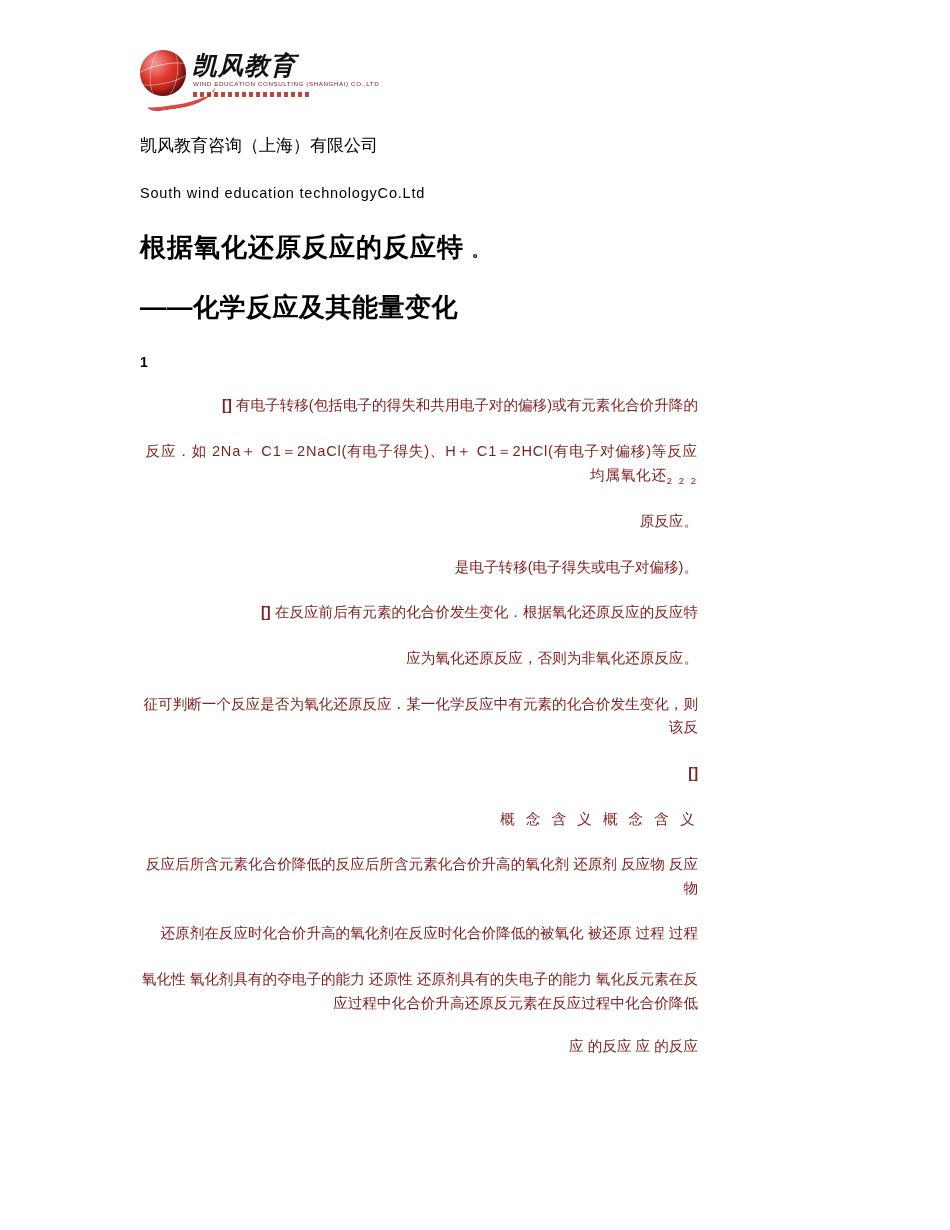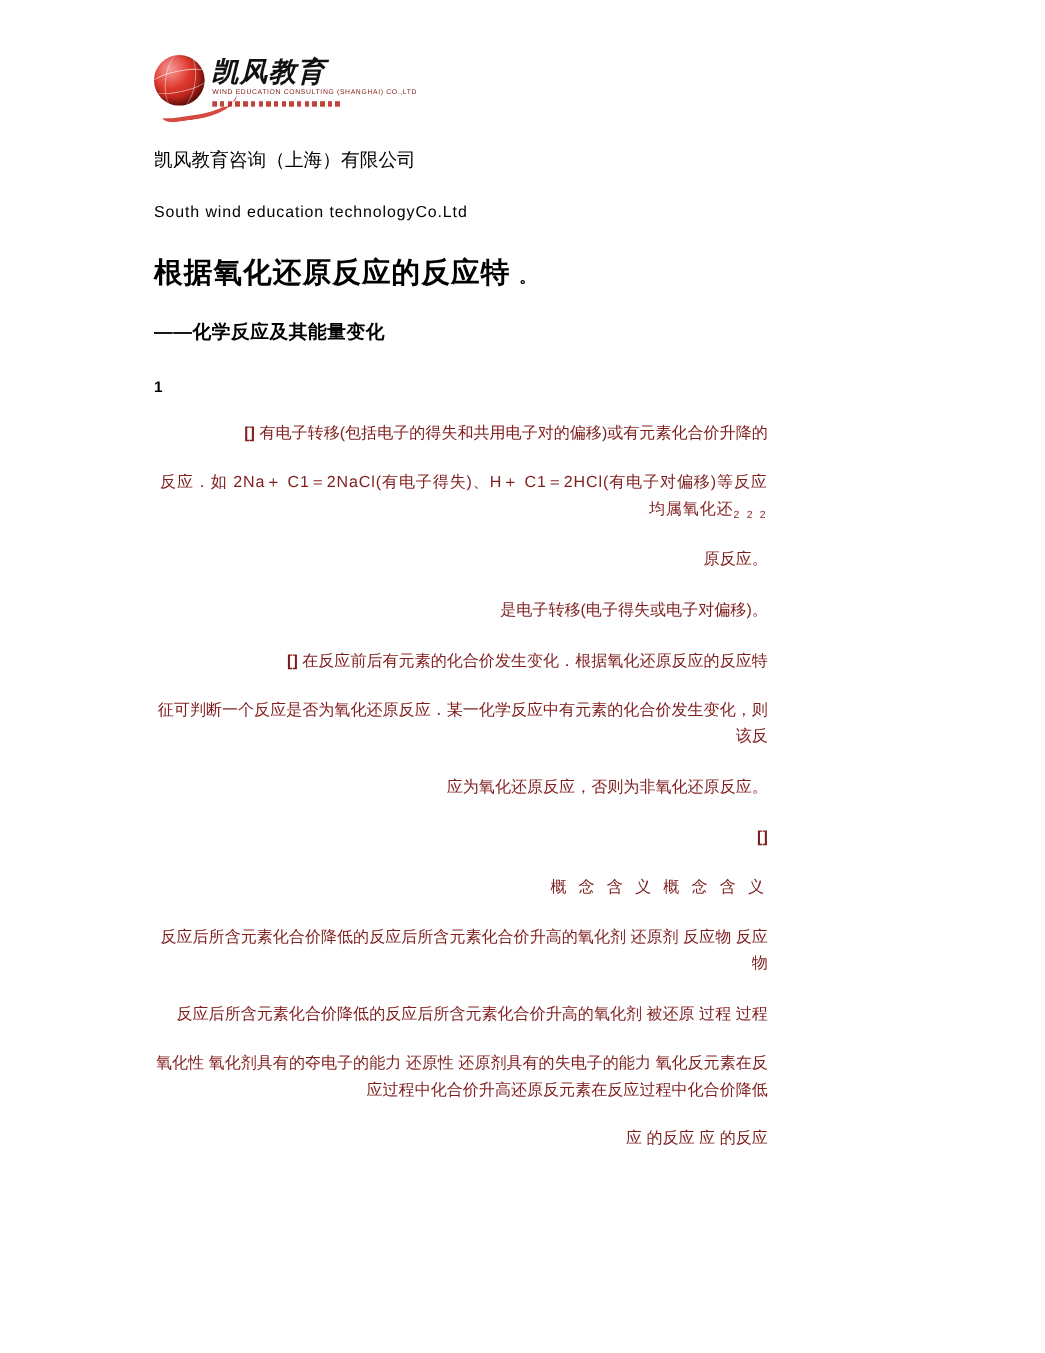--- a/index.html
+++ b/index.html
@@ -134,21 +134,21 @@
     letter-spacing: 1px;
     line-height: 1.3;
   }
   h1.doc-title .tail {
     font-size: 15px;
     font-weight: bold;
     padding-left: 8px;
     vertical-align: baseline;
   }
   h2.doc-subtitle {
-    font-size: 17px;
+    font-size: 26px;
     font-weight: bold;
     margin: 0 0 30px 0;
     letter-spacing: .5px;
     line-height: 1.3;
   }
   .num-line {
     font-size: 14px;
     font-weight: bold;
     margin: 0 0 24px 0;
   }
@@ -217,31 +217,31 @@
 
   <p class="body">原反应。</p>
 
   <p class="body">是电子转移(电子得失或电子对偏移)。</p>
 
   <p class="body">
     <span class="b">[]</span>
     <span>在反应前后有元素的化合价发生变化．根据氧化还原反应的反应特</span>
   </p>
 
+  <p class="body">应为氧化还原反应，否则为非氧化还原反应。</p>
+
   <p class="body">征可判断一个反应是否为氧化还原反应．某一化学反应中有元素的化合价发生变化，则该反</p>
-
-  <p class="body">应为氧化还原反应，否则为非氧化还原反应。</p>
 
   <p class="body">
     <span class="b">[]</span>
   </p>
 
   <p class="body spaced">概 念 含 义 概 念 含 义</p>
 
   <p class="body">反应后所含元素化合价降低的反应后所含元素化合价升高的氧化剂 还原剂 反应物 反应物</p>
 
-  <p class="body">反应后所含元素化合价降低的反应后所含元素化合价升高的氧化剂 被还原 过程 过程</p>
+  <p class="body">还原剂在反应时化合价升高的氧化剂在反应时化合价降低的被氧化 被还原 过程 过程</p>
 
   <p class="body tight">氧化性 氧化剂具有的夺电子的能力 还原性 还原剂具有的失电子的能力 氧化反元素在反应过程中化合价升高还原反元素在反应过程中化合价降低</p>
 
   <p class="body">应 的反应 应 的反应</p>
 
 </div>
 
 </body></html>

